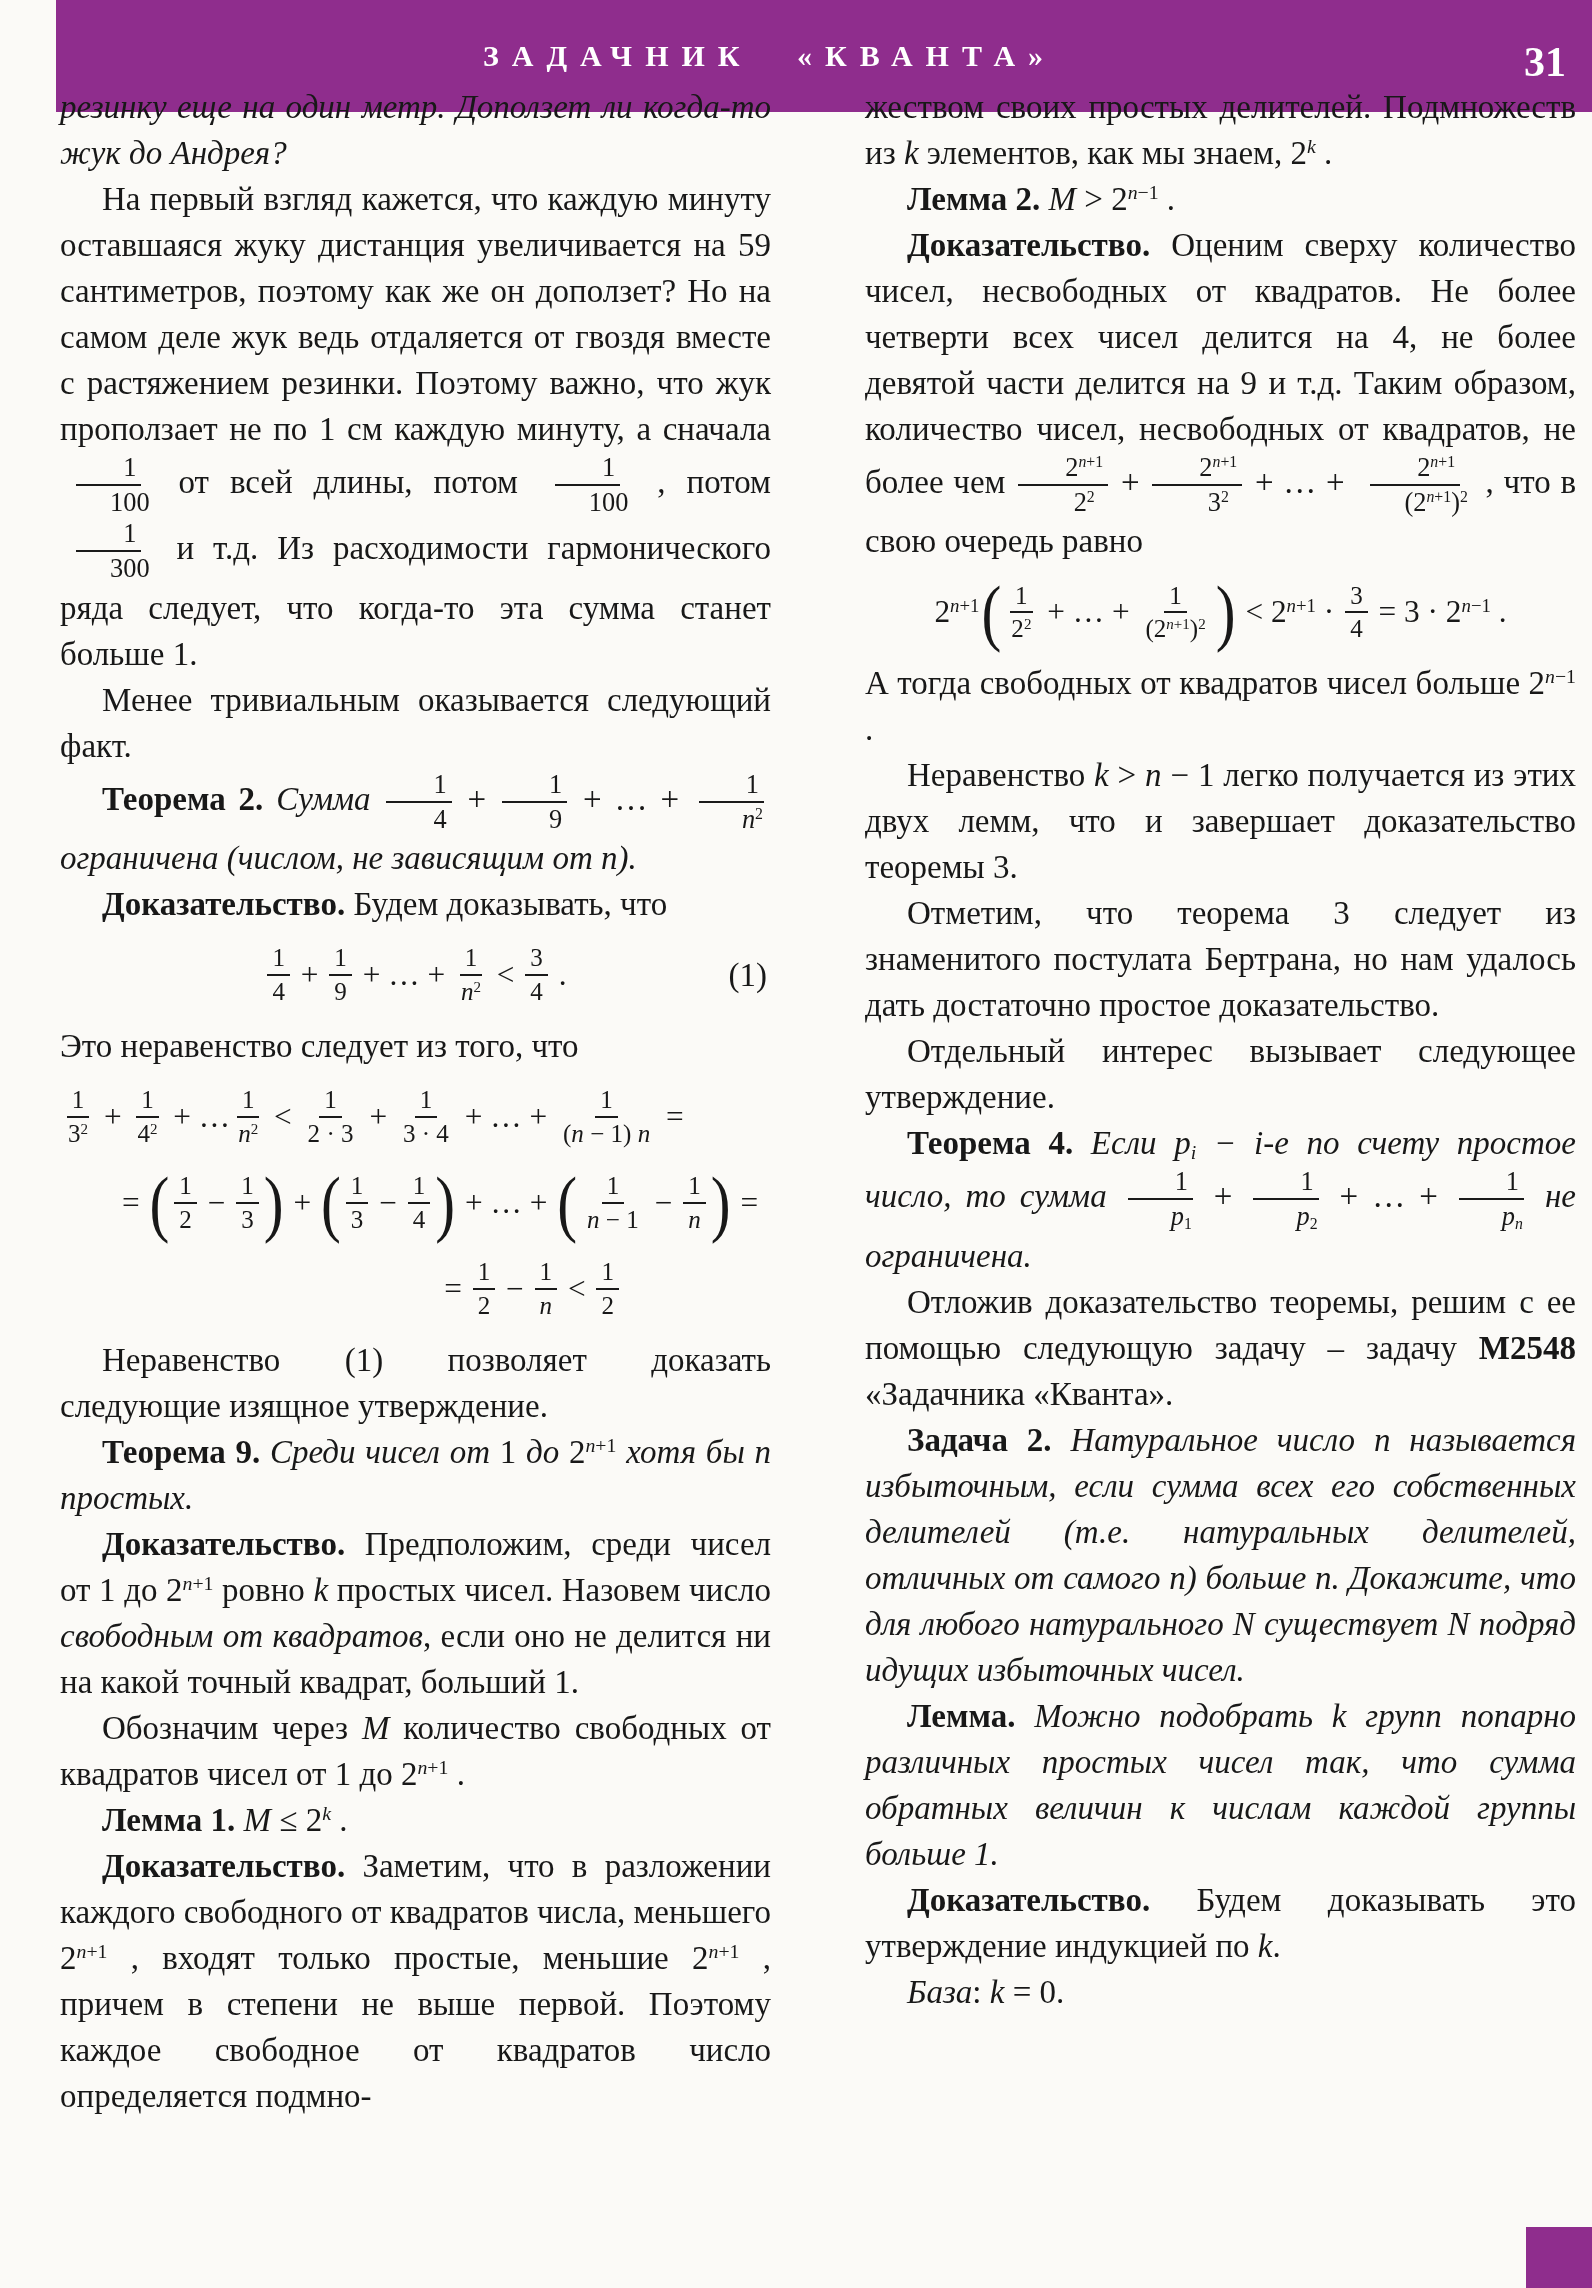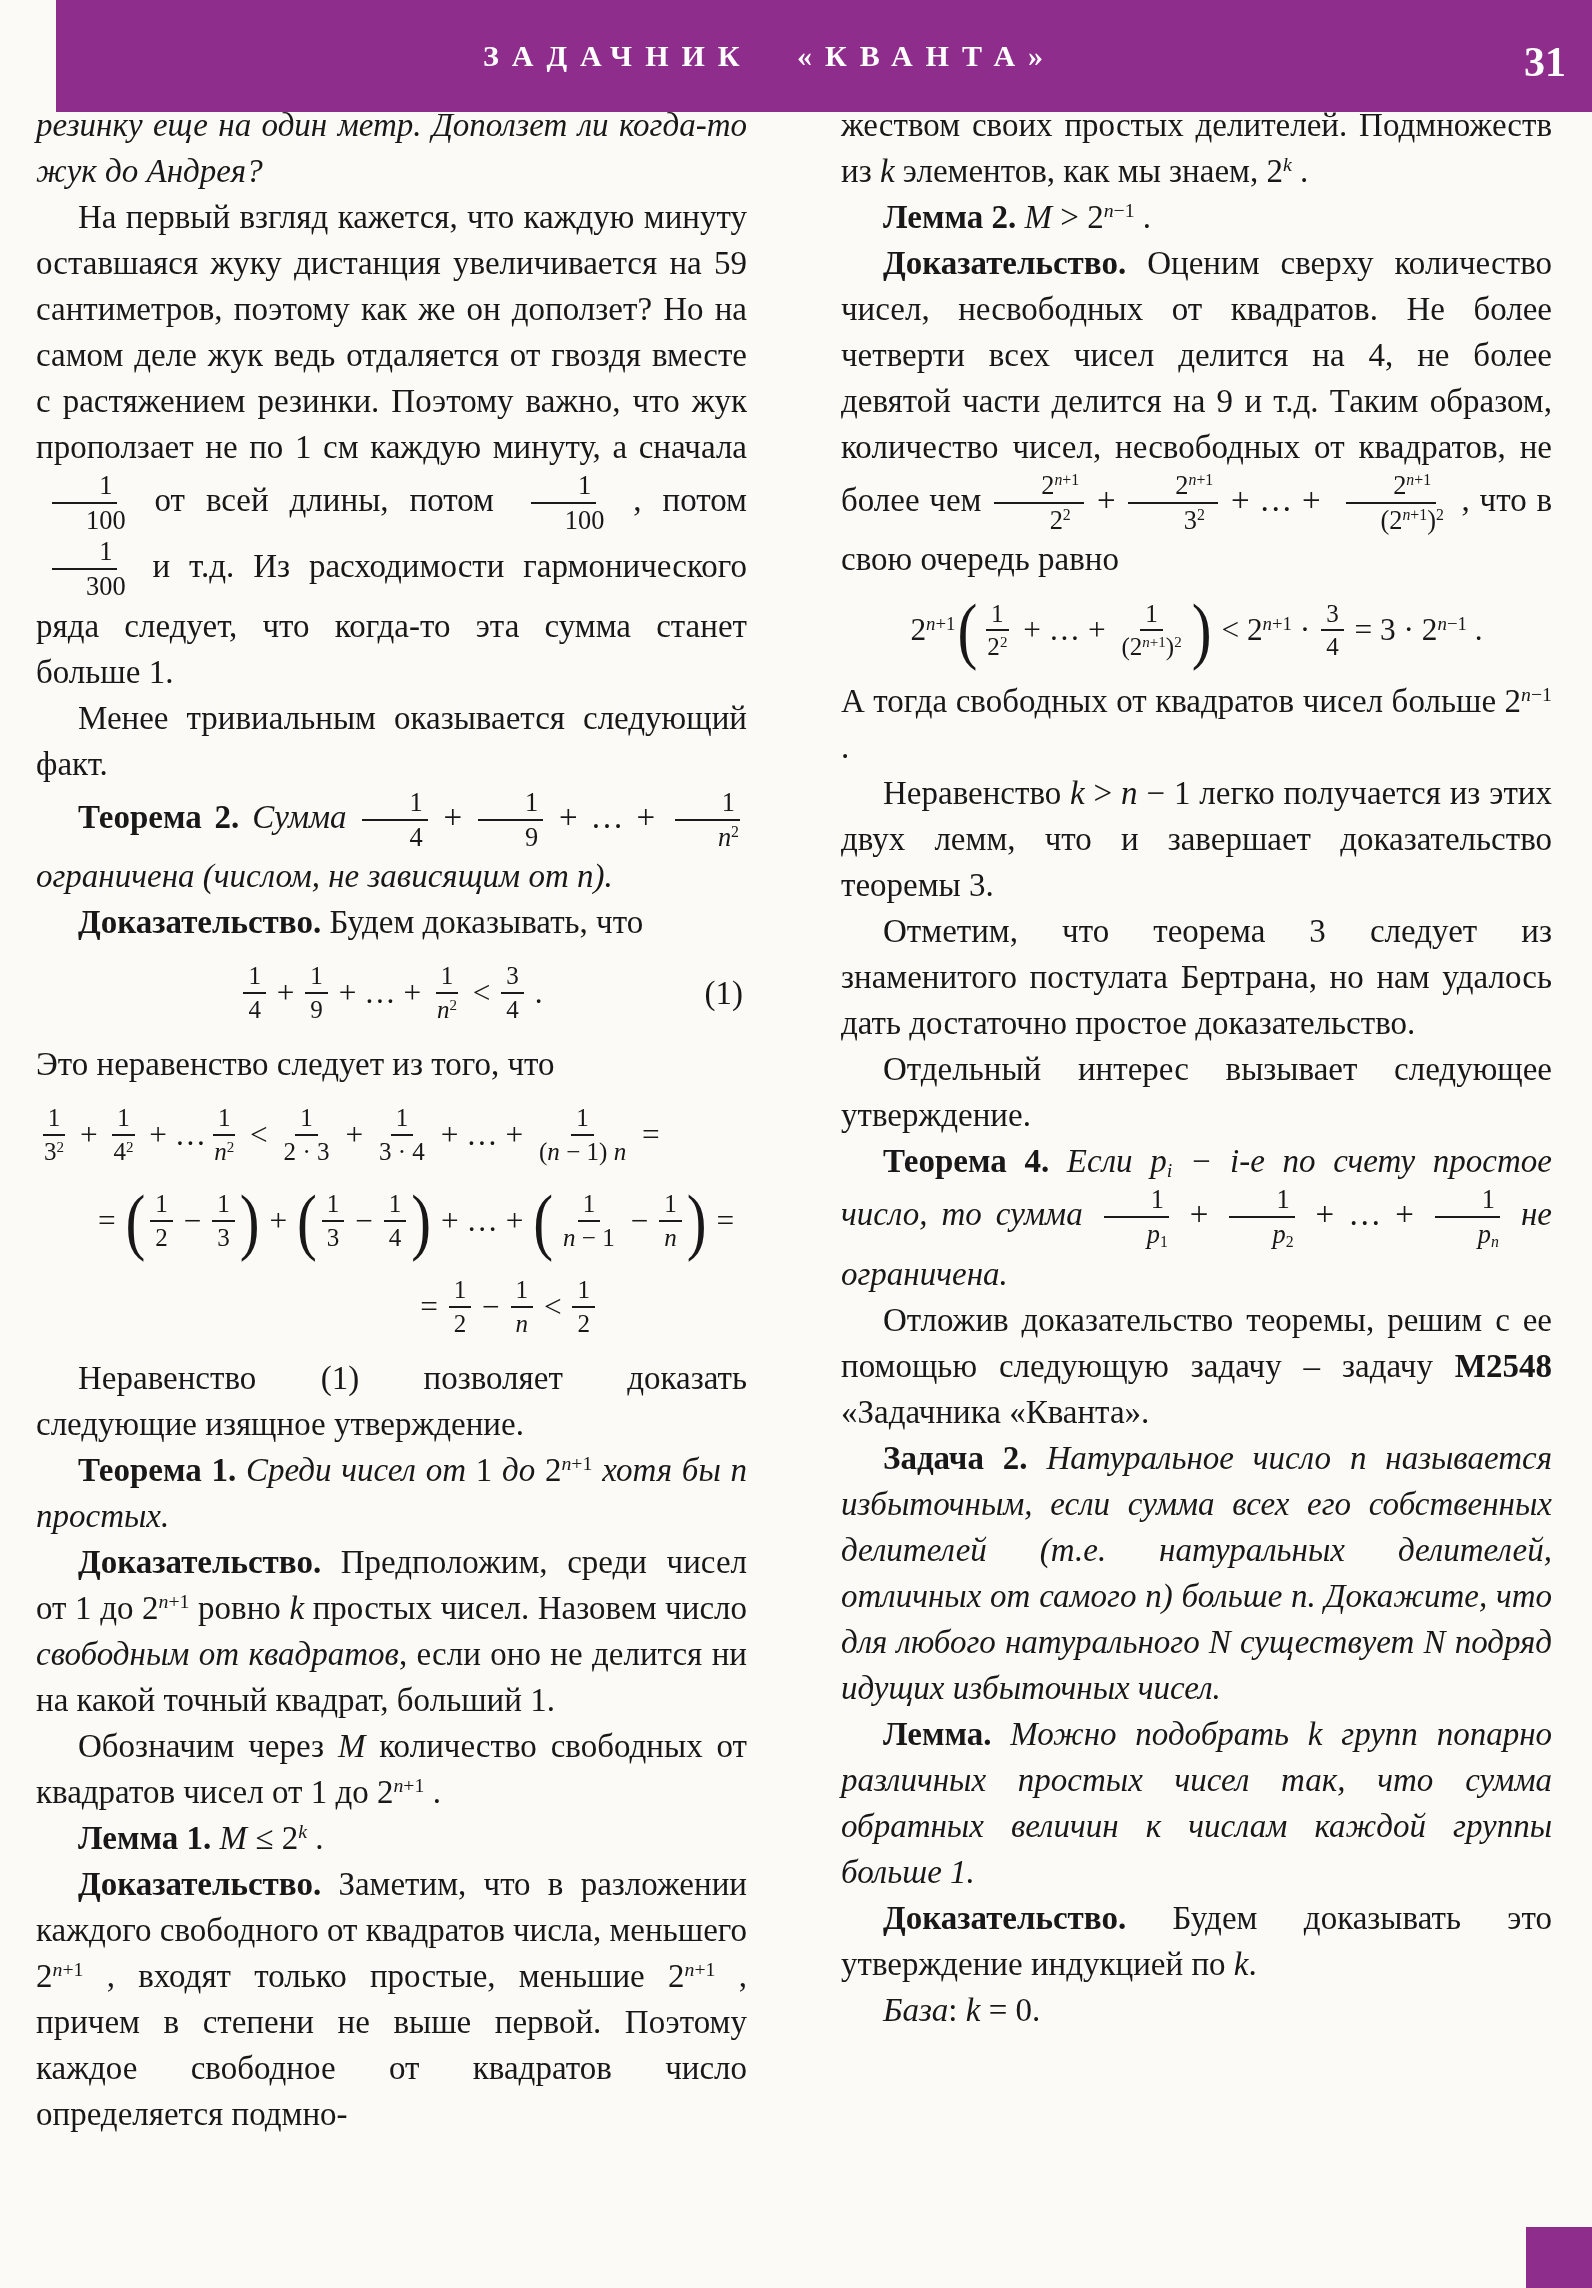--- a/index.html
+++ b/index.html
@@ -27,23 +27,24 @@
     display:flex;align-items:center;
     color:#ffffff;font-weight:bold;font-size:42px;
   }
   .corner{
     position:absolute;right:0;bottom:0;width:66px;height:62px;
     background:#8f2d8d;
   }
 
   
   .col{
-    position:absolute;top:102px;width:711px;
+    position:absolute;top:84px;width:711px;
     font-size:33px;line-height:46px;
     text-align:justify;
+    margin-left:24px;
   }
   #col-left{left:36px;}
   #col-right{left:841px;}
 
   .para{margin:0;}
   .para.ind{text-indent:42px;}
 
   .it{font-style:italic;}
   .bd{font-weight:bold;}
 
@@ -174,21 +175,21 @@
             <span class="tx">= </span>
             <span class="frac"><span class="fn"><span class="tx">1</span></span><span class="fd"><span class="tx">2</span></span></span>
             <span class="tx"> − </span>
             <span class="frac"><span class="fn"><span class="tx">1</span></span><span class="fd"><span class="tx it">n</span></span></span>
             <span class="tx"> &lt; </span>
             <span class="frac"><span class="fn"><span class="tx">1</span></span><span class="fd"><span class="tx">2</span></span></span>
           </span>
         </div>
       </div>
       <p class="para ind"><span class="tx">Неравенство (1) позволяет доказать следующие изящное утверждение.</span></p>
-      <p class="para ind"><span class="tx bd">Теорема 1.</span><span class="tx it"> Среди чисел от </span><span class="tx">1</span><span class="tx it"> до </span><span class="pw"><span class="tx">2</span><sup><span class="tx it">n</span><span class="tx">+1</span></sup></span><span class="tx it"> хотя бы n простых.</span></p>
+      <p class="para ind"><span class="tx bd">Теорема 9.</span><span class="tx it"> Среди чисел от </span><span class="tx">1</span><span class="tx it"> до </span><span class="pw"><span class="tx">2</span><sup><span class="tx it">n</span><span class="tx">+1</span></sup></span><span class="tx it"> хотя бы n простых.</span></p>
       <p class="para ind"><span class="tx bd">Доказательство.</span><span class="tx"> Предположим, среди чисел от 1 до </span><span class="pw"><span class="tx">2</span><sup><span class="tx it">n</span><span class="tx">+1</span></sup></span><span class="tx"> ровно </span><span class="tx it">k</span><span class="tx"> простых чисел. Назовем число </span><span class="tx it">свободным от квадратов</span><span class="tx">, если оно не делится ни на какой точный квадрат, больший 1.</span></p>
       <p class="para ind"><span class="tx">Обозначим через </span><span class="tx it">M</span><span class="tx"> количество свободных от квадратов чисел от 1 до </span><span class="pw"><span class="tx">2</span><sup><span class="tx it">n</span><span class="tx">+1</span></sup></span><span class="tx"> .</span></p>
       <p class="para ind"><span class="tx bd">Лемма 1.</span><span class="tx"> </span><span class="tx it">M</span><span class="tx"> ≤ </span><span class="pw"><span class="tx">2</span><sup><span class="tx it">k</span></sup></span><span class="tx"> .</span></p>
       <p class="para ind"><span class="tx bd">Доказательство.</span><span class="tx"> Заметим, что в разложении каждого свободного от квадратов числа, меньшего </span><span class="pw"><span class="tx">2</span><sup><span class="tx it">n</span><span class="tx">+1</span></sup></span><span class="tx"> , входят только простые, меньшие </span><span class="pw"><span class="tx">2</span><sup><span class="tx it">n</span><span class="tx">+1</span></sup></span><span class="tx"> , причем в степени не выше первой. Поэтому каждое свободное от квадратов число определяется подмно-</span></p>
     </div>
 
   <div class="col" id="col-right">
       <p class="para"><span class="tx">жеством своих простых делителей. Подмножеств из </span><span class="tx it">k</span><span class="tx"> элементов, как мы знаем, </span><span class="pw"><span class="tx">2</span><sup><span class="tx it">k</span></sup></span><span class="tx"> .</span></p>
       <p class="para ind"><span class="tx bd">Лемма 2.</span><span class="tx"> </span><span class="tx it">M</span><span class="tx"> &gt; </span><span class="pw"><span class="tx">2</span><sup><span class="tx it">n</span><span class="tx">−1</span></sup></span><span class="tx"> .</span></p>
       <p class="para ind"><span class="tx bd">Доказательство.</span><span class="tx"> Оценим сверху количество чисел, несвободных от квадратов. Не более четверти всех чисел делится на 4, не более девятой части делится на 9 и т.д. Таким образом, количество чисел, несвободных от квадратов, не более чем </span><span class="frac">

